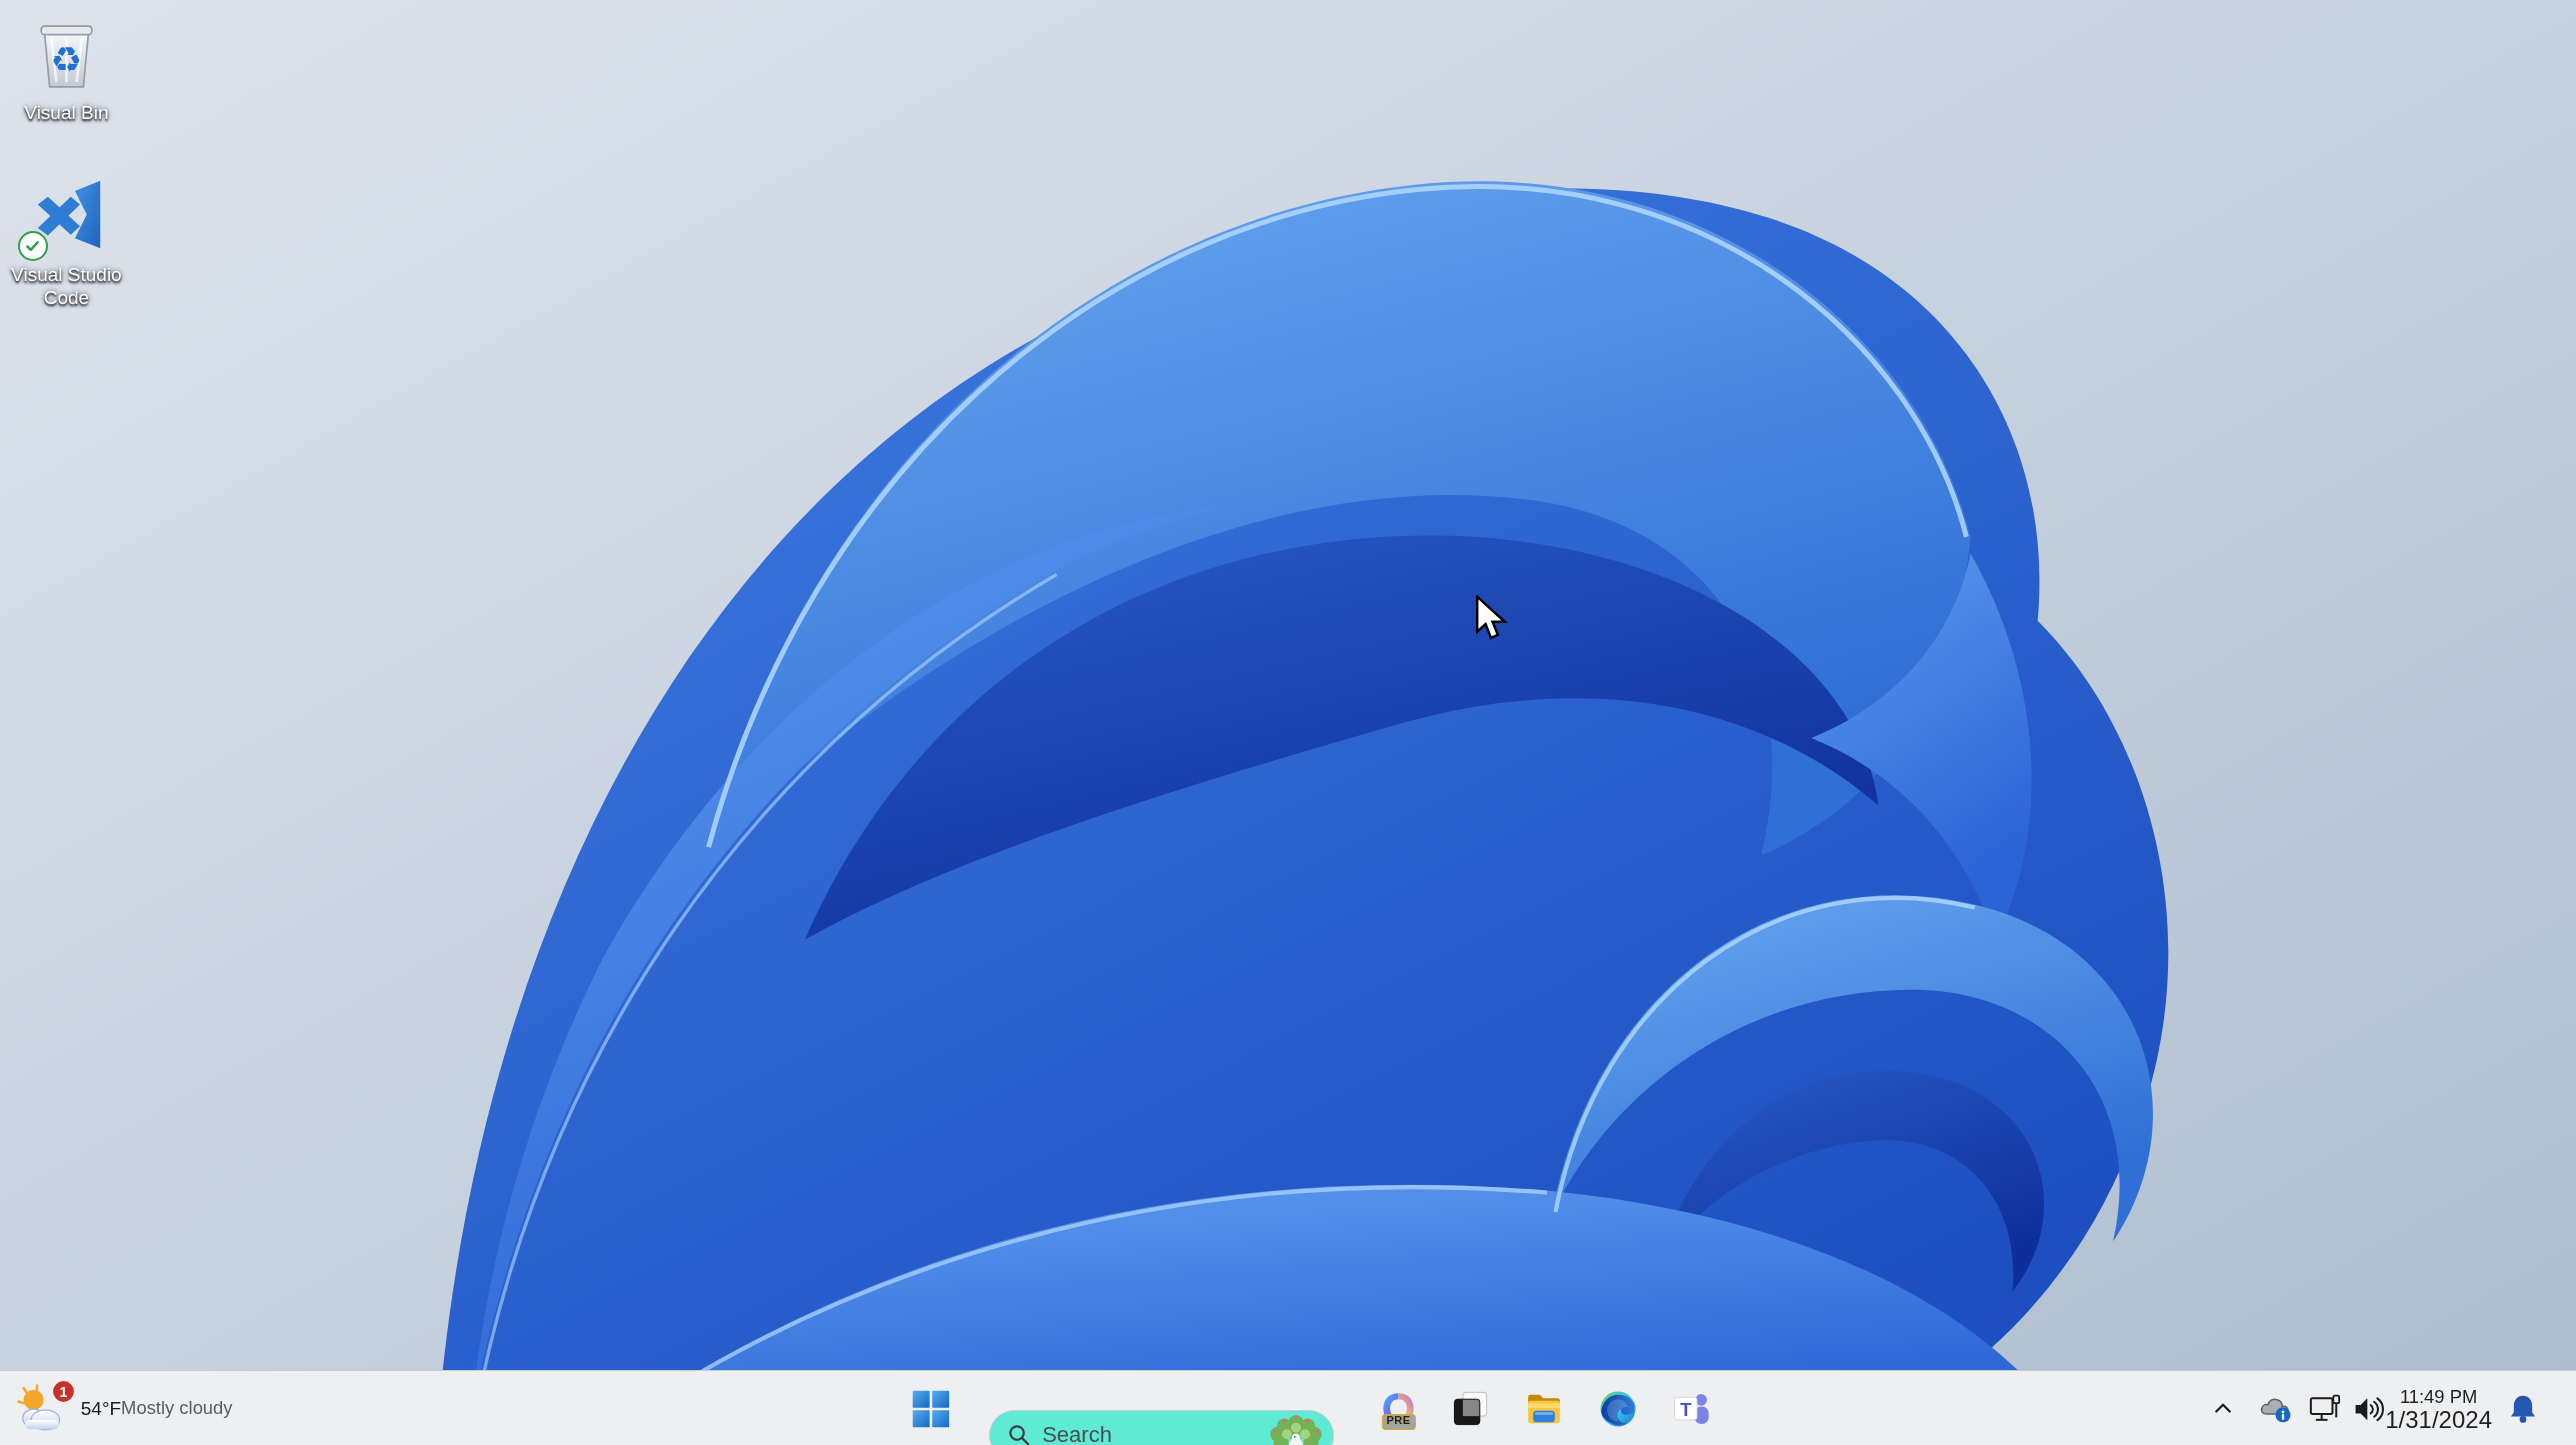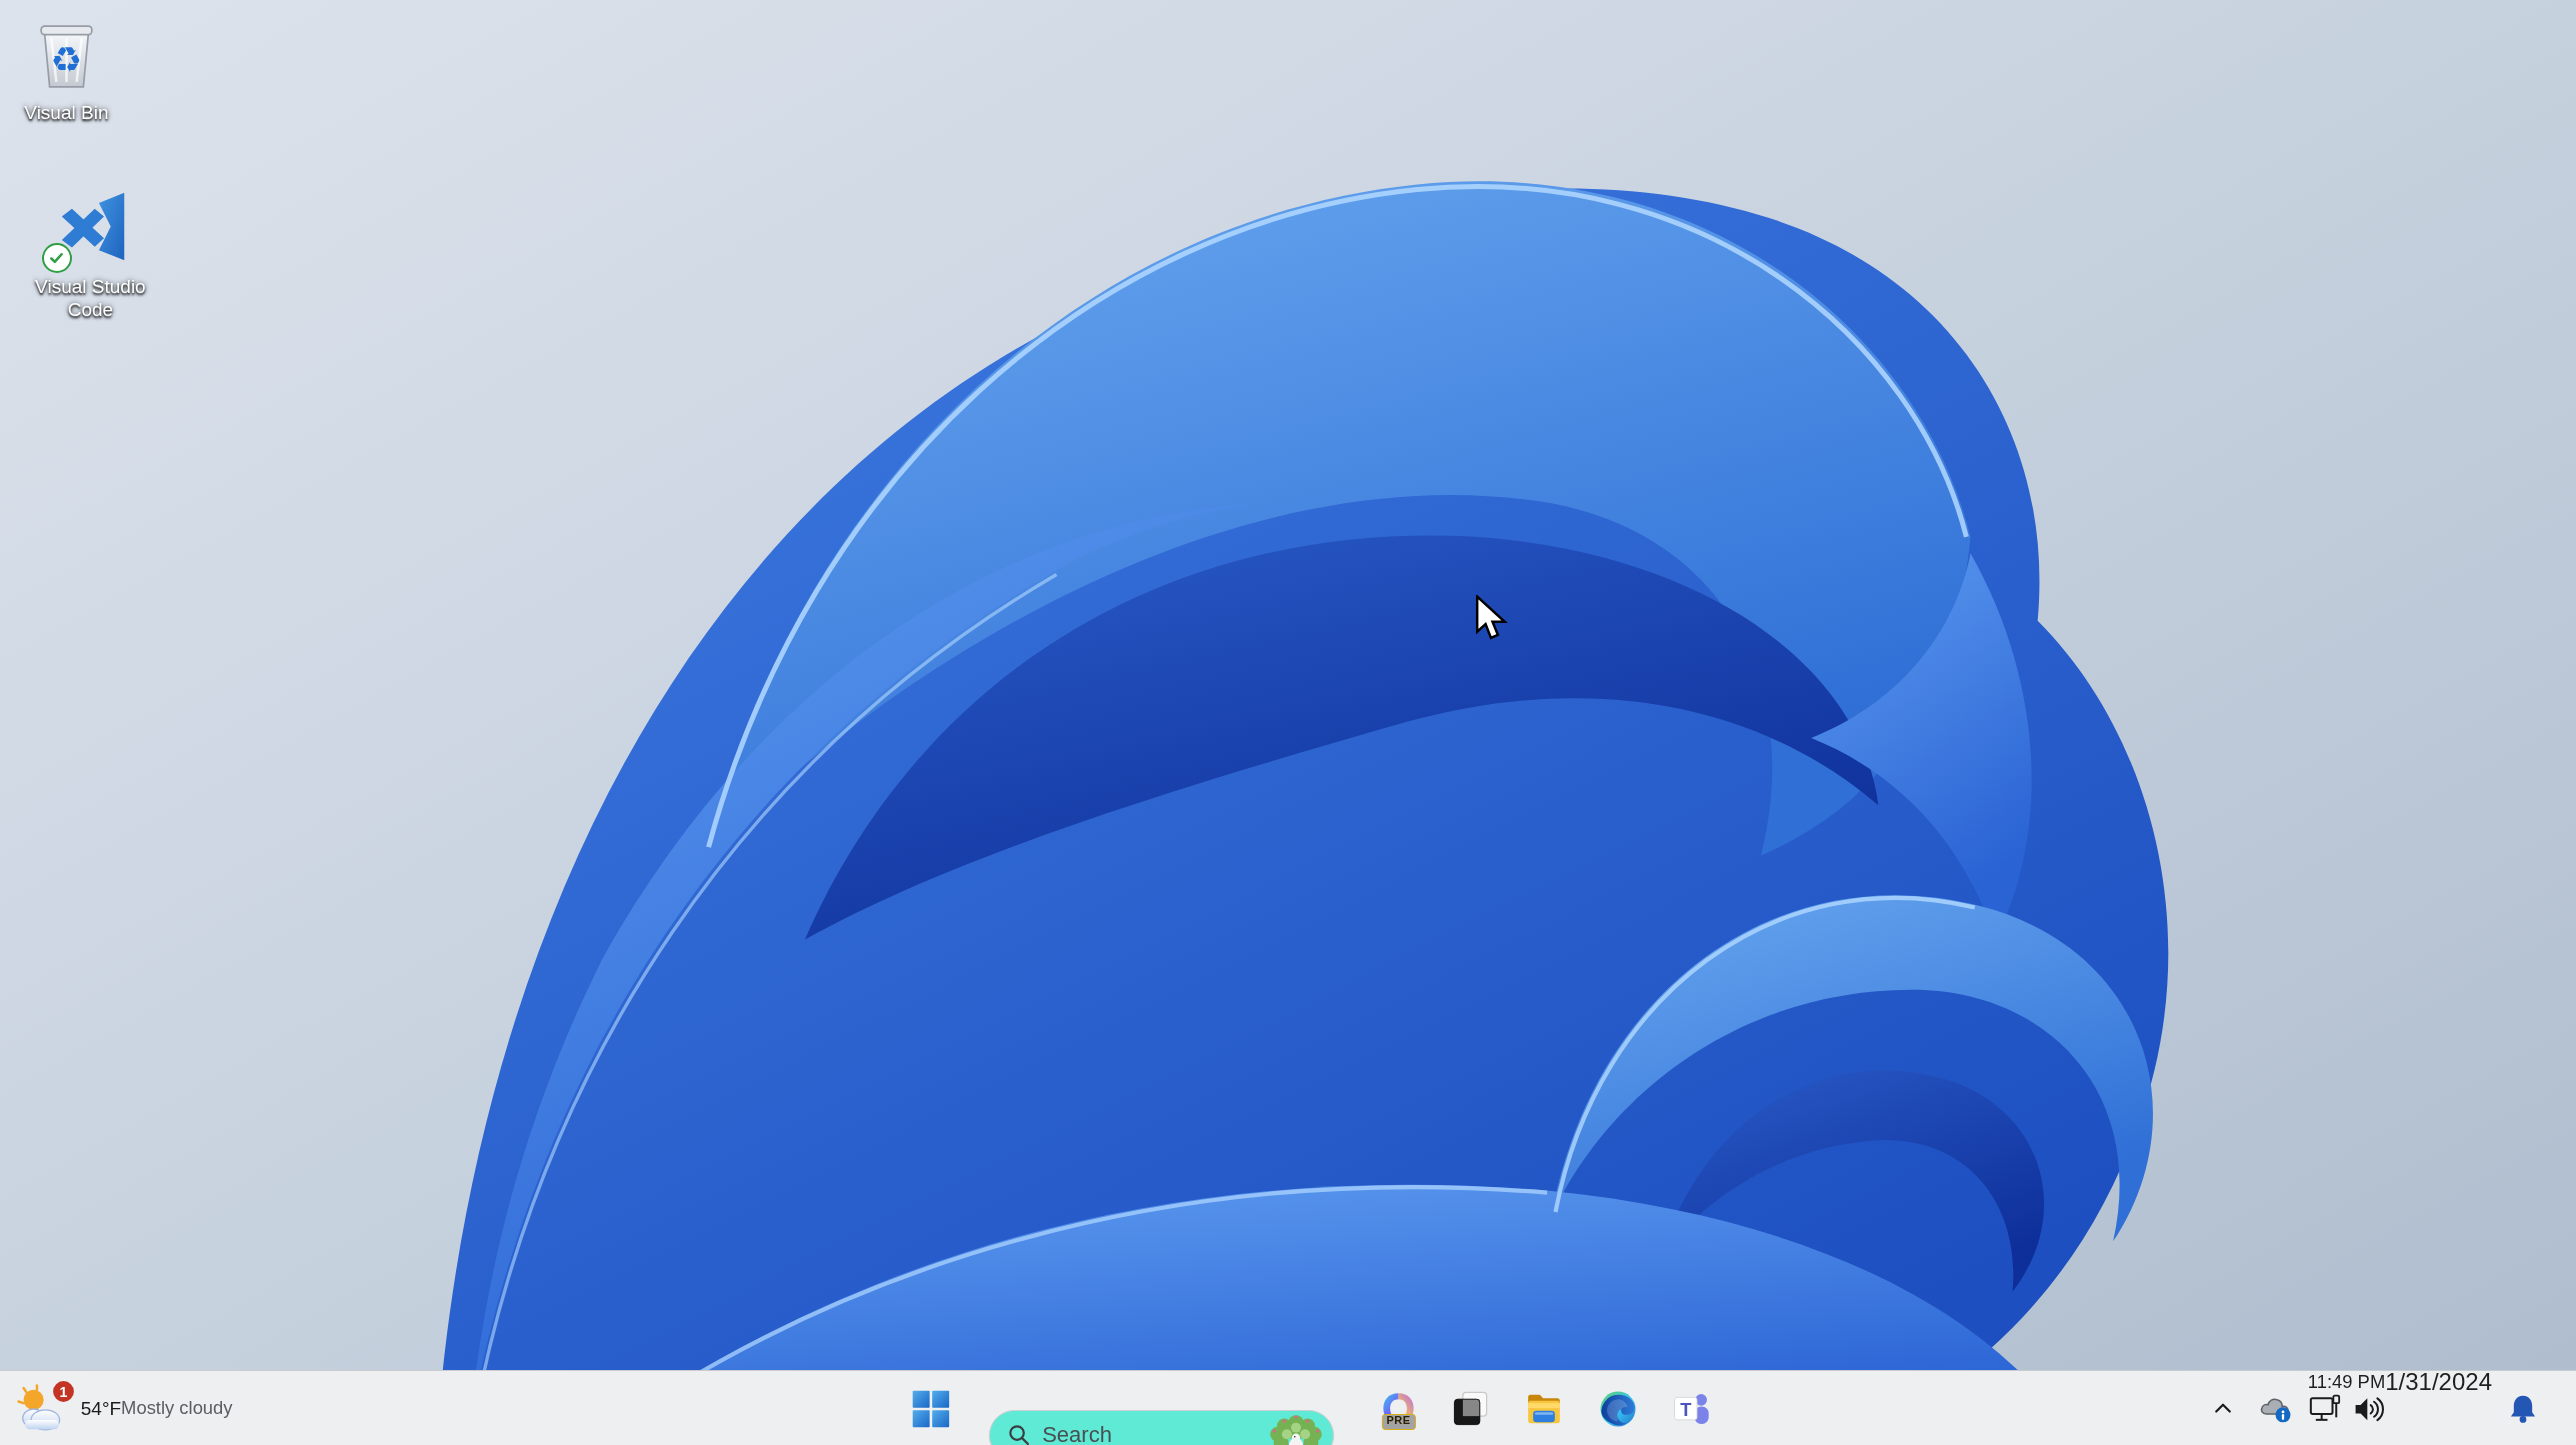--- a/index.html
+++ b/index.html
@@ -41,22 +41,22 @@
     box-shadow:0 0.8px 1.7px rgba(0,0,0,0.06); cursor:pointer; overflow:hidden;margin-top:26px; }
   .search-input { border:none; outline:none; background:transparent; font-size:22px; color:#4a4d51;
     font-family:inherit; width:184px; margin-left:11.7px; }
   .search-input::placeholder { color:#4a4d51; opacity:1; }
   .peacock { margin-left:auto; width:74px; height:49px; }
 
   .pre-badge { position:absolute; left:50%; transform:translateX(-50%); bottom:-0.8px; background:#a3a3a3;
     color:#2b2000; font-size:11px; font-weight:bold; letter-spacing:0.4px; padding:0.8px 4.2px 1.7px;
     border-radius:3.4px; border:0.8px solid #d9ad14; line-height:11.7px; }
 
-  .tray-text { position:absolute; right:84px; top:0; height:100%; display:flex; 
-    justify-content:center; text-align:right; cursor:pointer; }
+  .tray-text { position:absolute; right:84px; top:0; height:100%; display:flex; flex-direction:column;
+    justify-content:center; text-align:center; cursor:pointer; }
   .tray-time { font-size:18.4px; color:#1f1f1f; line-height:22.6px; }
   .tray-date { font-size:24px; color:#1f1f1f; line-height:22.6px; }
 </style>
 </head>
 <body>
 
 <div class="stage">
 
   <div class="wallpaper">
     <svg viewBox="0 0 3072 1724" preserveAspectRatio="none">
@@ -120,21 +120,21 @@
         </defs>
         <path d="M 22,26 L 74,26 L 68,90 L 28,90 Z" fill="url(#binG)" stroke="#979ca6" stroke-width="2"></path>
         <rect x="18" y="18" width="60" height="10" rx="4" fill="#e6eaef" stroke="#979ca6" stroke-width="2"></rect>
         <path d="M 30,32 L 36,84 M 48,32 L 48,84 M 66,32 L 60,84" stroke="#ffffff" stroke-width="3" opacity="0.7" fill="none"></path>
         <text x="48" y="72" text-anchor="middle" font-size="42" fill="#1f6fd4">♻</text>
       </svg>
     </div>
     <div class="desk-label">Visual Bin</div>
   </div>
 
-  <div class="desk-cell" style="top:176px;margin-left:24px;">
+  <div class="desk-cell" style="top:164px;">
     <div class="desk-icon-wrap">
       <svg width="81" height="81" viewBox="0 0 96 96">
         <defs>
           <linearGradient id="vscG" x1="0" y1="0" x2="1" y2="1">
             <stop offset="0" stop-color="#3f93e0"></stop>
               <stop offset="1" stop-color="#1f63be"></stop>
           </linearGradient>
         </defs>
         <polygon points="14,36 26,27 64,62 53,72" fill="#2e7cd4"></polygon>
         <polygon points="14,64 26,73 64,36 53,27" fill="#2e7cd4"></polygon>

